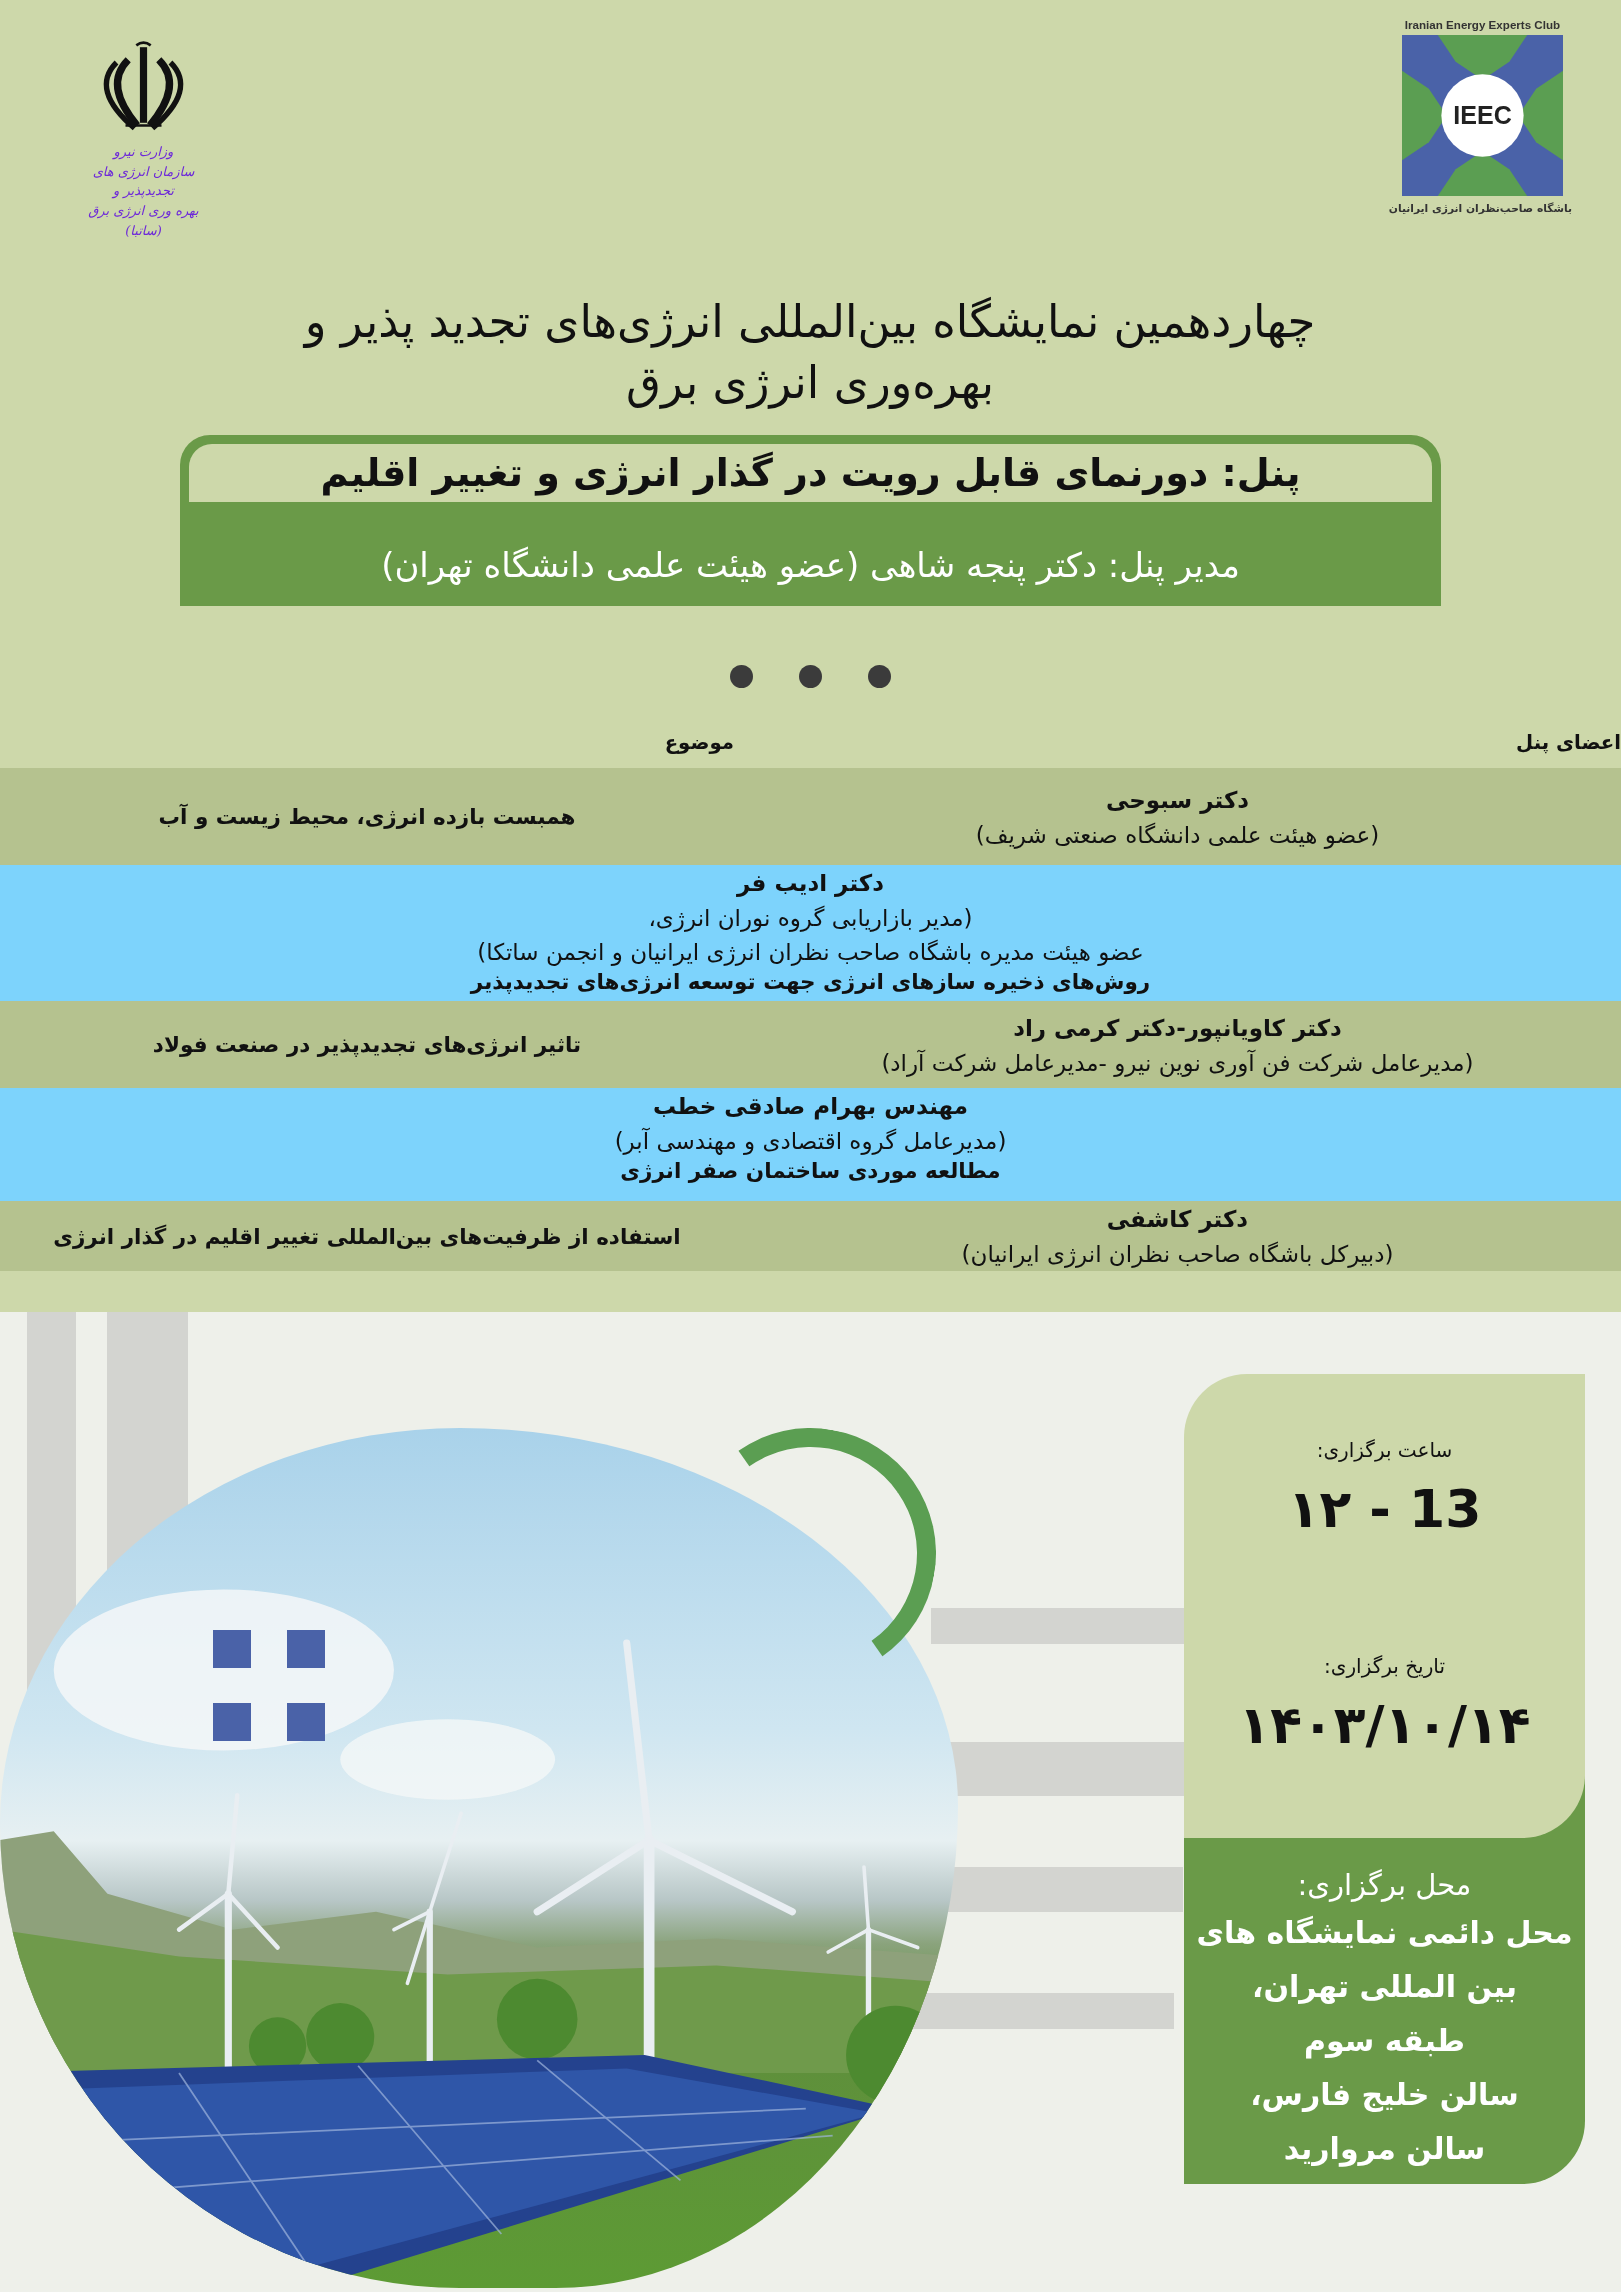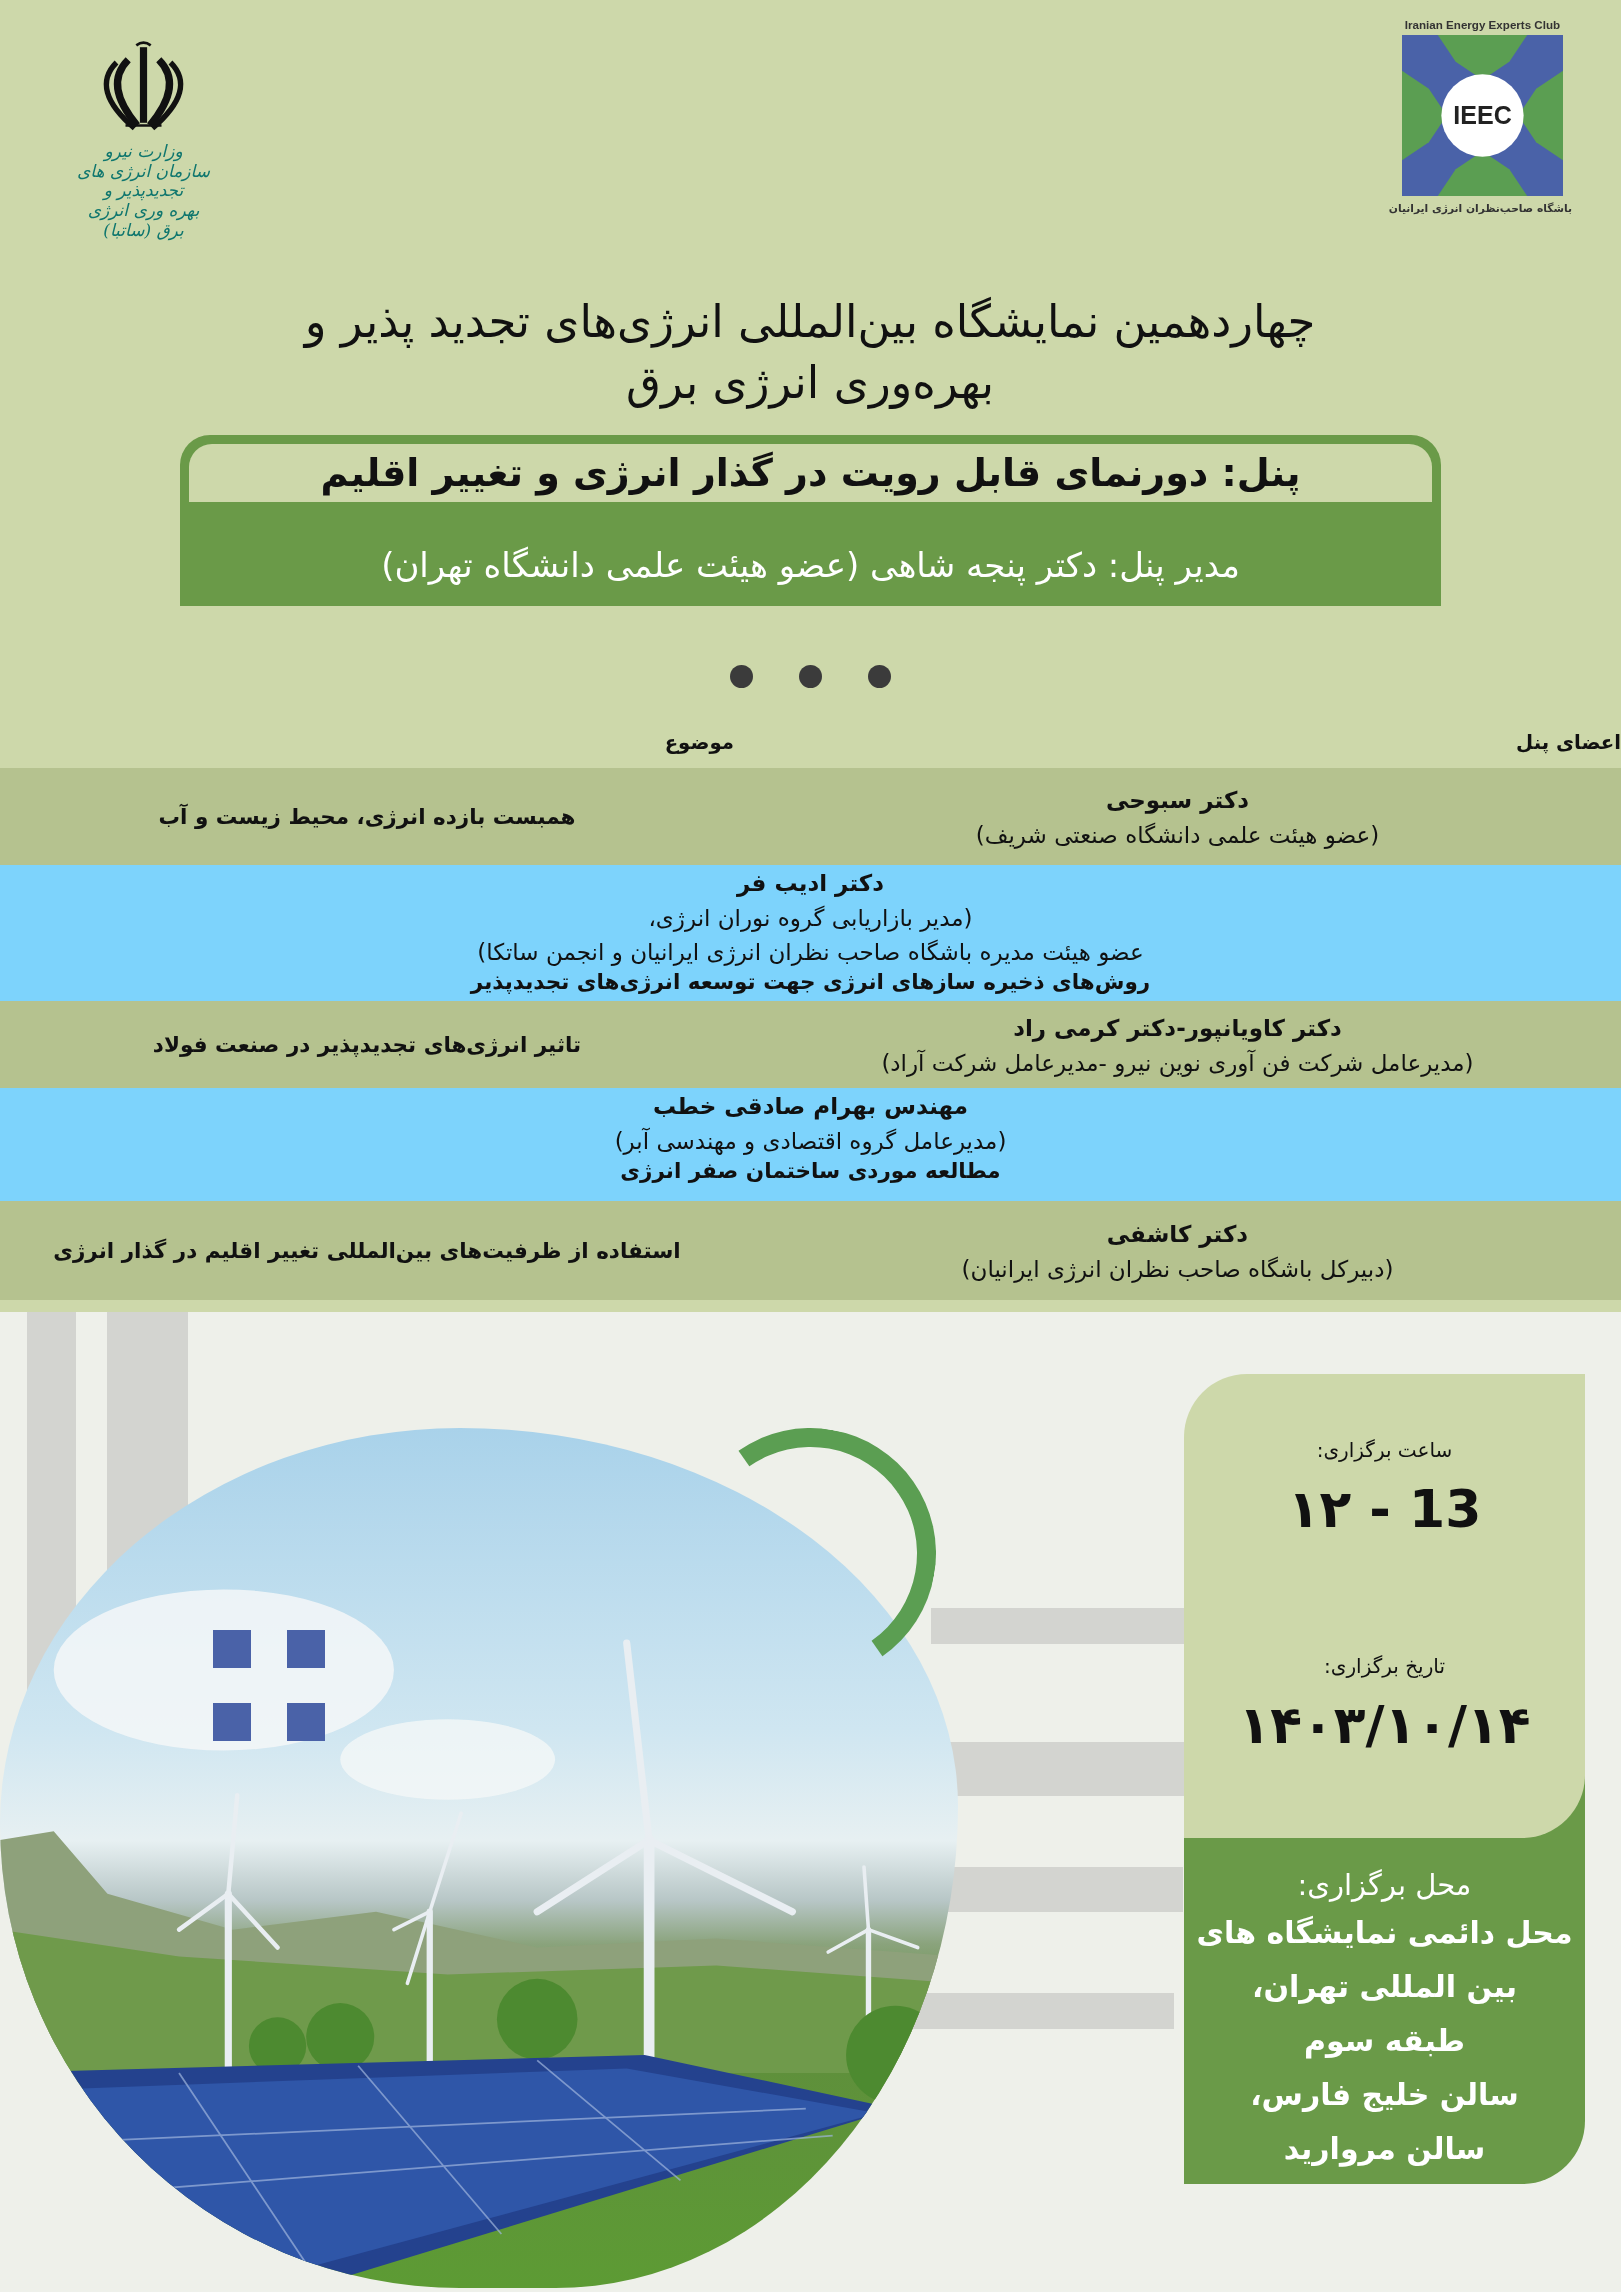--- a/index.html
+++ b/index.html
@@ -8,21 +8,21 @@
     position: relative;
     background: #cdd8aa;
     font-family: "DejaVu Sans", sans-serif;
     color: #111;
   }
   .abs { position: absolute; }
 
   
   .gov-logo { left: 72px; top: 40px; width: 143px; height: 197px; text-align: center; }
   .gov-emblem { width: 99px; height: 99px; margin: 0 auto; }
-  .gov-text { font-family: "DejaVu Serif", serif; font-size: 17px; line-height: 19.7px; color: #0f766e; font-style: italic; }
+  .gov-text { font-family: "DejaVu Serif", serif; font-size: 13px; line-height: 19.7px; color: #6d28d9; font-style: italic; }
 
   .ieec-logo { left: 1393px; top: 18px; width: 179px; height: 206px; text-align: center; }
   .ieec-caption-en { font-family: "Liberation Sans", sans-serif; font-weight: bold; font-size: 11.6px; color: #333; direction: ltr; white-space: nowrap; }
   .ieec-mark { width: 161px; height: 161px; margin: 3.6px auto 3.6px; position: relative; }
   .ieec-caption-fa { font-size: 10.7px; font-weight: bold; color: #333; white-space: nowrap; }
 
   
   .main-title {
     left: 134px; width: 1352px; top: 291px;
     text-align: center; font-weight: normal; font-size: 45px; line-height: 61px; color: #111;
@@ -168,21 +168,21 @@
   </div>
 
   <div class="row light" style="height:113px">
     <div class="col-members">
       <div class="member-name">مهندس بهرام صادقی خطب</div>
       <div class="member-role">(مدیرعامل گروه اقتصادی و مهندسی آبر)</div>
     </div>
     <div class="col-topic">مطالعه موردی ساختمان صفر انرژی</div>
   </div>
 
-  <div class="row dark" style="height:99px">
+  <div class="row dark" style="height:70px">
     <div class="col-members">
       <div class="member-name">دکتر کاشفی</div>
       <div class="member-role">(دبیرکل باشگاه صاحب نظران انرژی ایرانیان)</div>
     </div>
     <div class="col-topic">استفاده از ظرفیت‌های بین‌المللی تغییر اقلیم در گذار انرژی</div>
   </div>
 </div>
 
 <div class="abs bottom-area">
   <div class="brush" style="left:27px;top:0;width:49px;height:537px;"></div>

